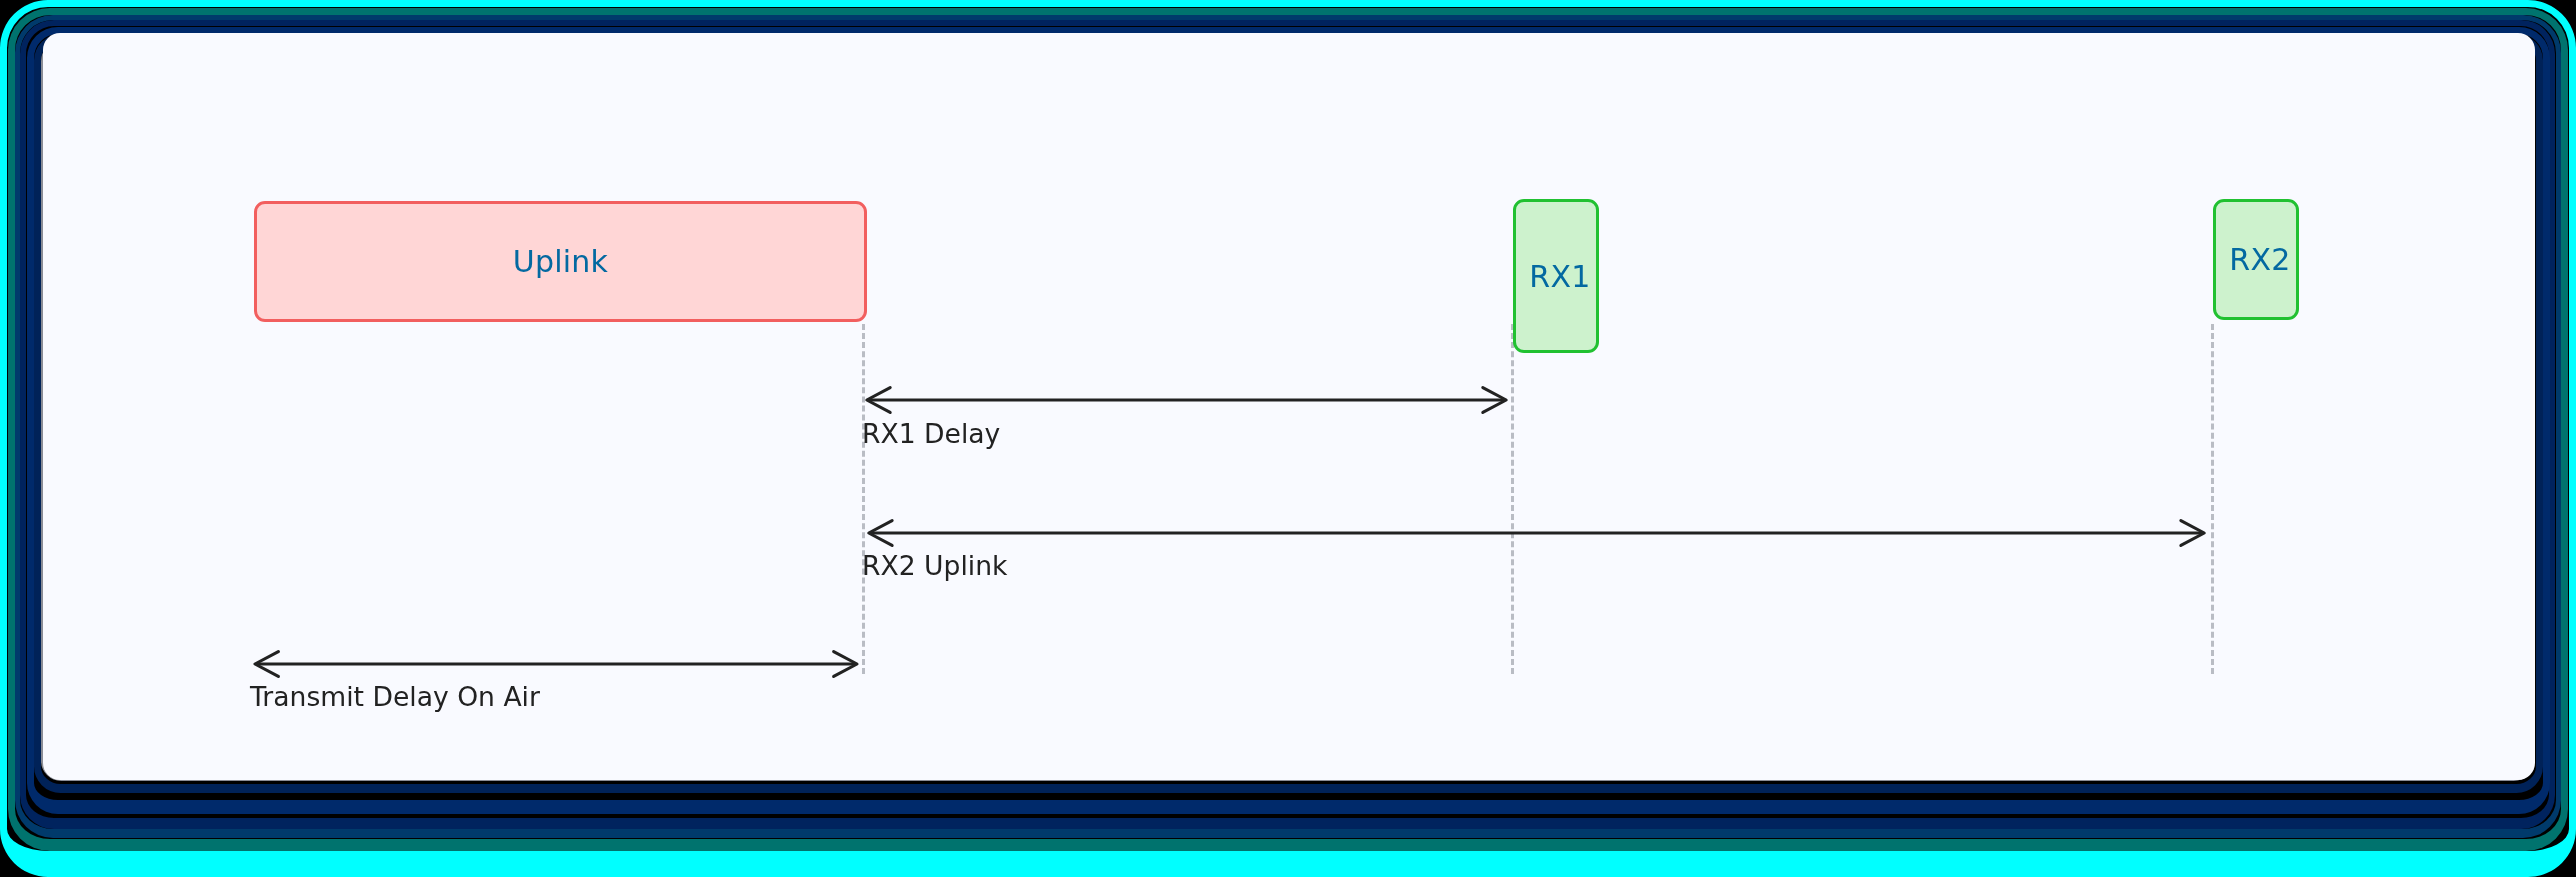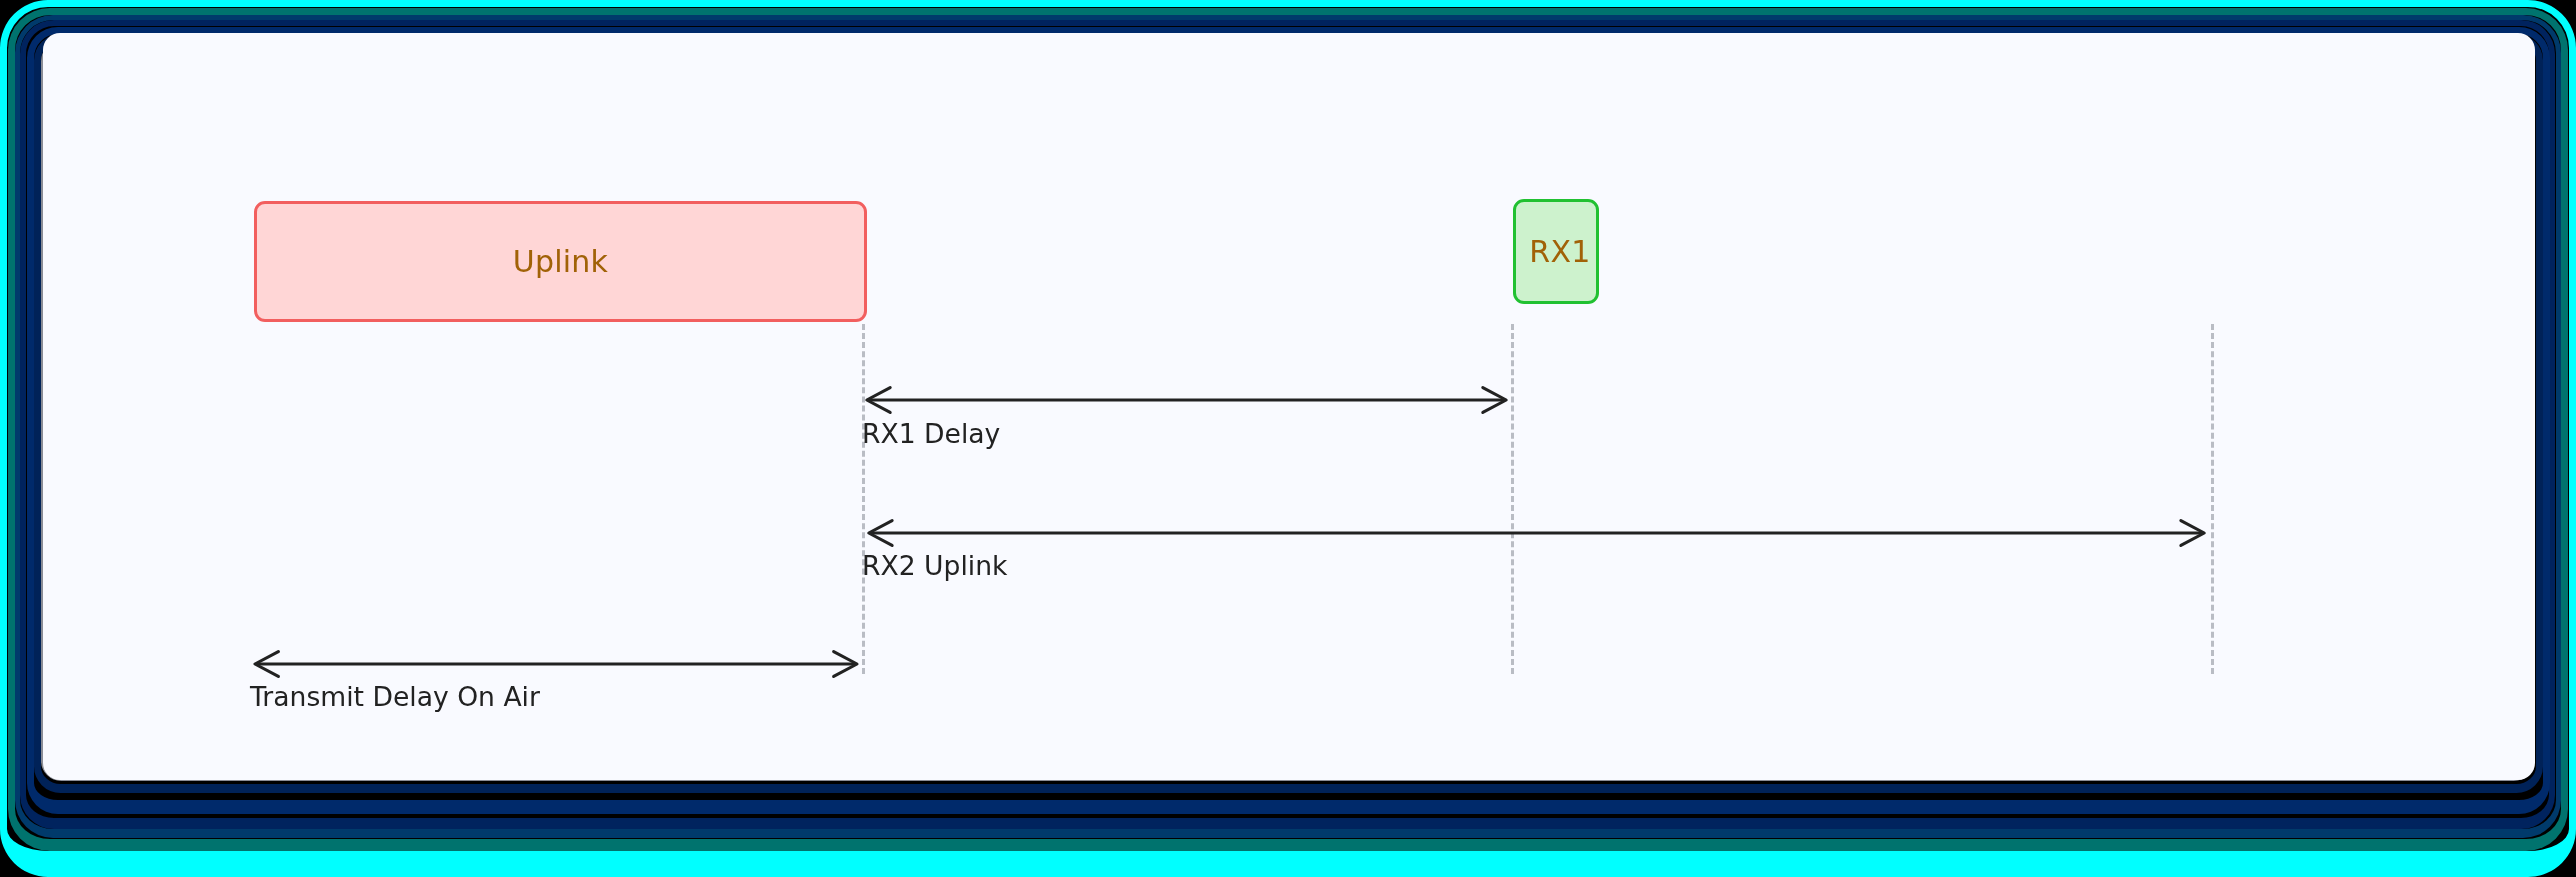--- a/index.html
+++ b/index.html
@@ -93,37 +93,37 @@
   }
 
   
   .node {
     position: absolute;
     box-sizing: border-box;
     display: flex;
     align-items: center;
     justify-content: center;
     font-size: 30px;
-    color: #a16207;
+    color: #0369a1;
     letter-spacing: 0.2px;
   }
   #node-uplink {
     left: 211px;
     top: 168px;
     width: 613px;
     height: 121px;
     background: #ffd6d6;
     border: 3.1px solid #f25f5f;
     border-radius: 11px;
   }
   #node-rx1 {
     left: 1470px;
     top: 166px;
     width: 86px;
-    height: 105px;
+    height: 154px;
     background: #cdf2cd;
     border: 3.1px solid #21c131;
     border-radius: 11px;
   }
   #node-rx1 .node-label { margin-left: 7.8px; }
   #node-rx2 {
     left: 2170px;
     top: 166px;
     width: 86px;
     height: 121px;
@@ -189,20 +189,23 @@
     <div class="guide" id="guide-rx2"></div>
 
     <div class="node" id="node-uplink">
       <span class="node-label">Uplink</span>
     </div>
 
     <div class="node" id="node-rx1">
       <span class="node-label">RX1</span>
     </div>
 
+    <div class="node" id="node-rx2">
+      <span class="node-label">RX2</span>
+    </div>
 
     <div class="measure" id="measure-rx1">
       <svg width="649" height="28" viewBox="0 0 830 36">
         <line x1="6" y1="18" x2="824" y2="18" stroke="#222222" stroke-width="4"></line>
         <polyline points="34,2 4,18 34,34" fill="none" stroke="#222222" stroke-width="4" stroke-linecap="round" stroke-linejoin="round"></polyline>
         <polyline points="796,2 826,18 796,34" fill="none" stroke="#222222" stroke-width="4" stroke-linecap="round" stroke-linejoin="round"></polyline>
       </svg>
     </div>
     <div class="measure-label" id="label-rx1">RX1 Delay</div>
 

